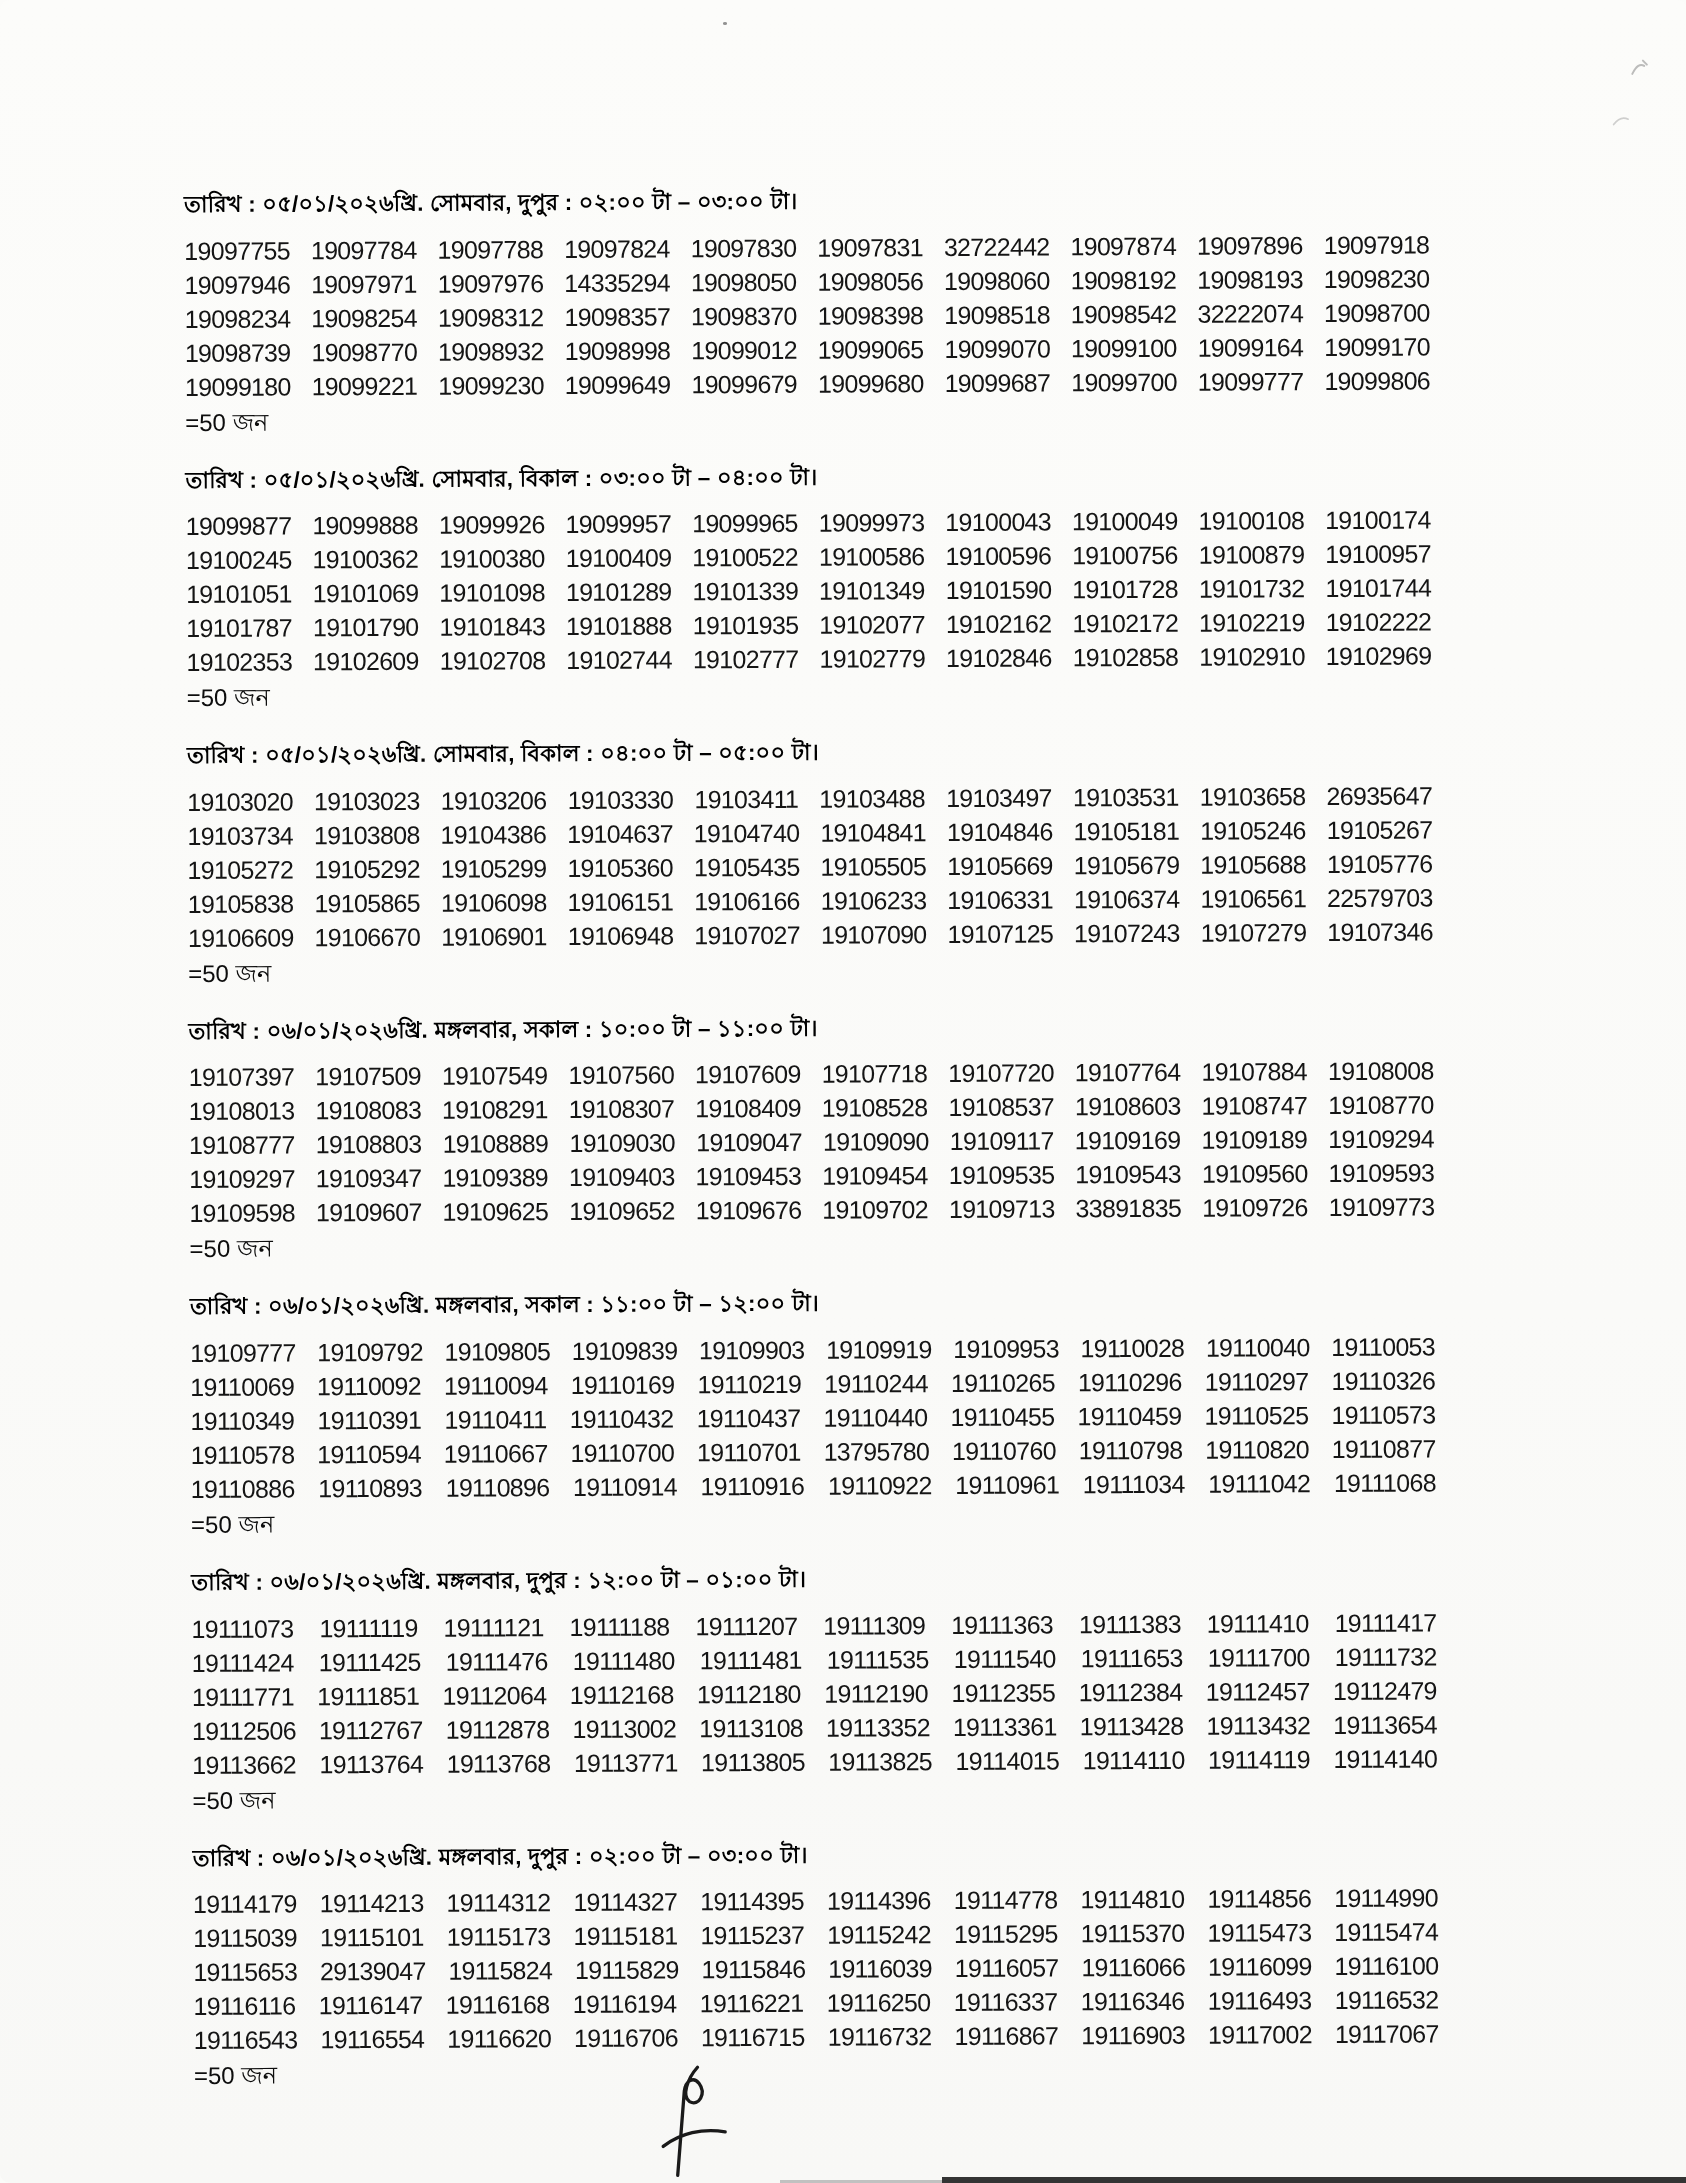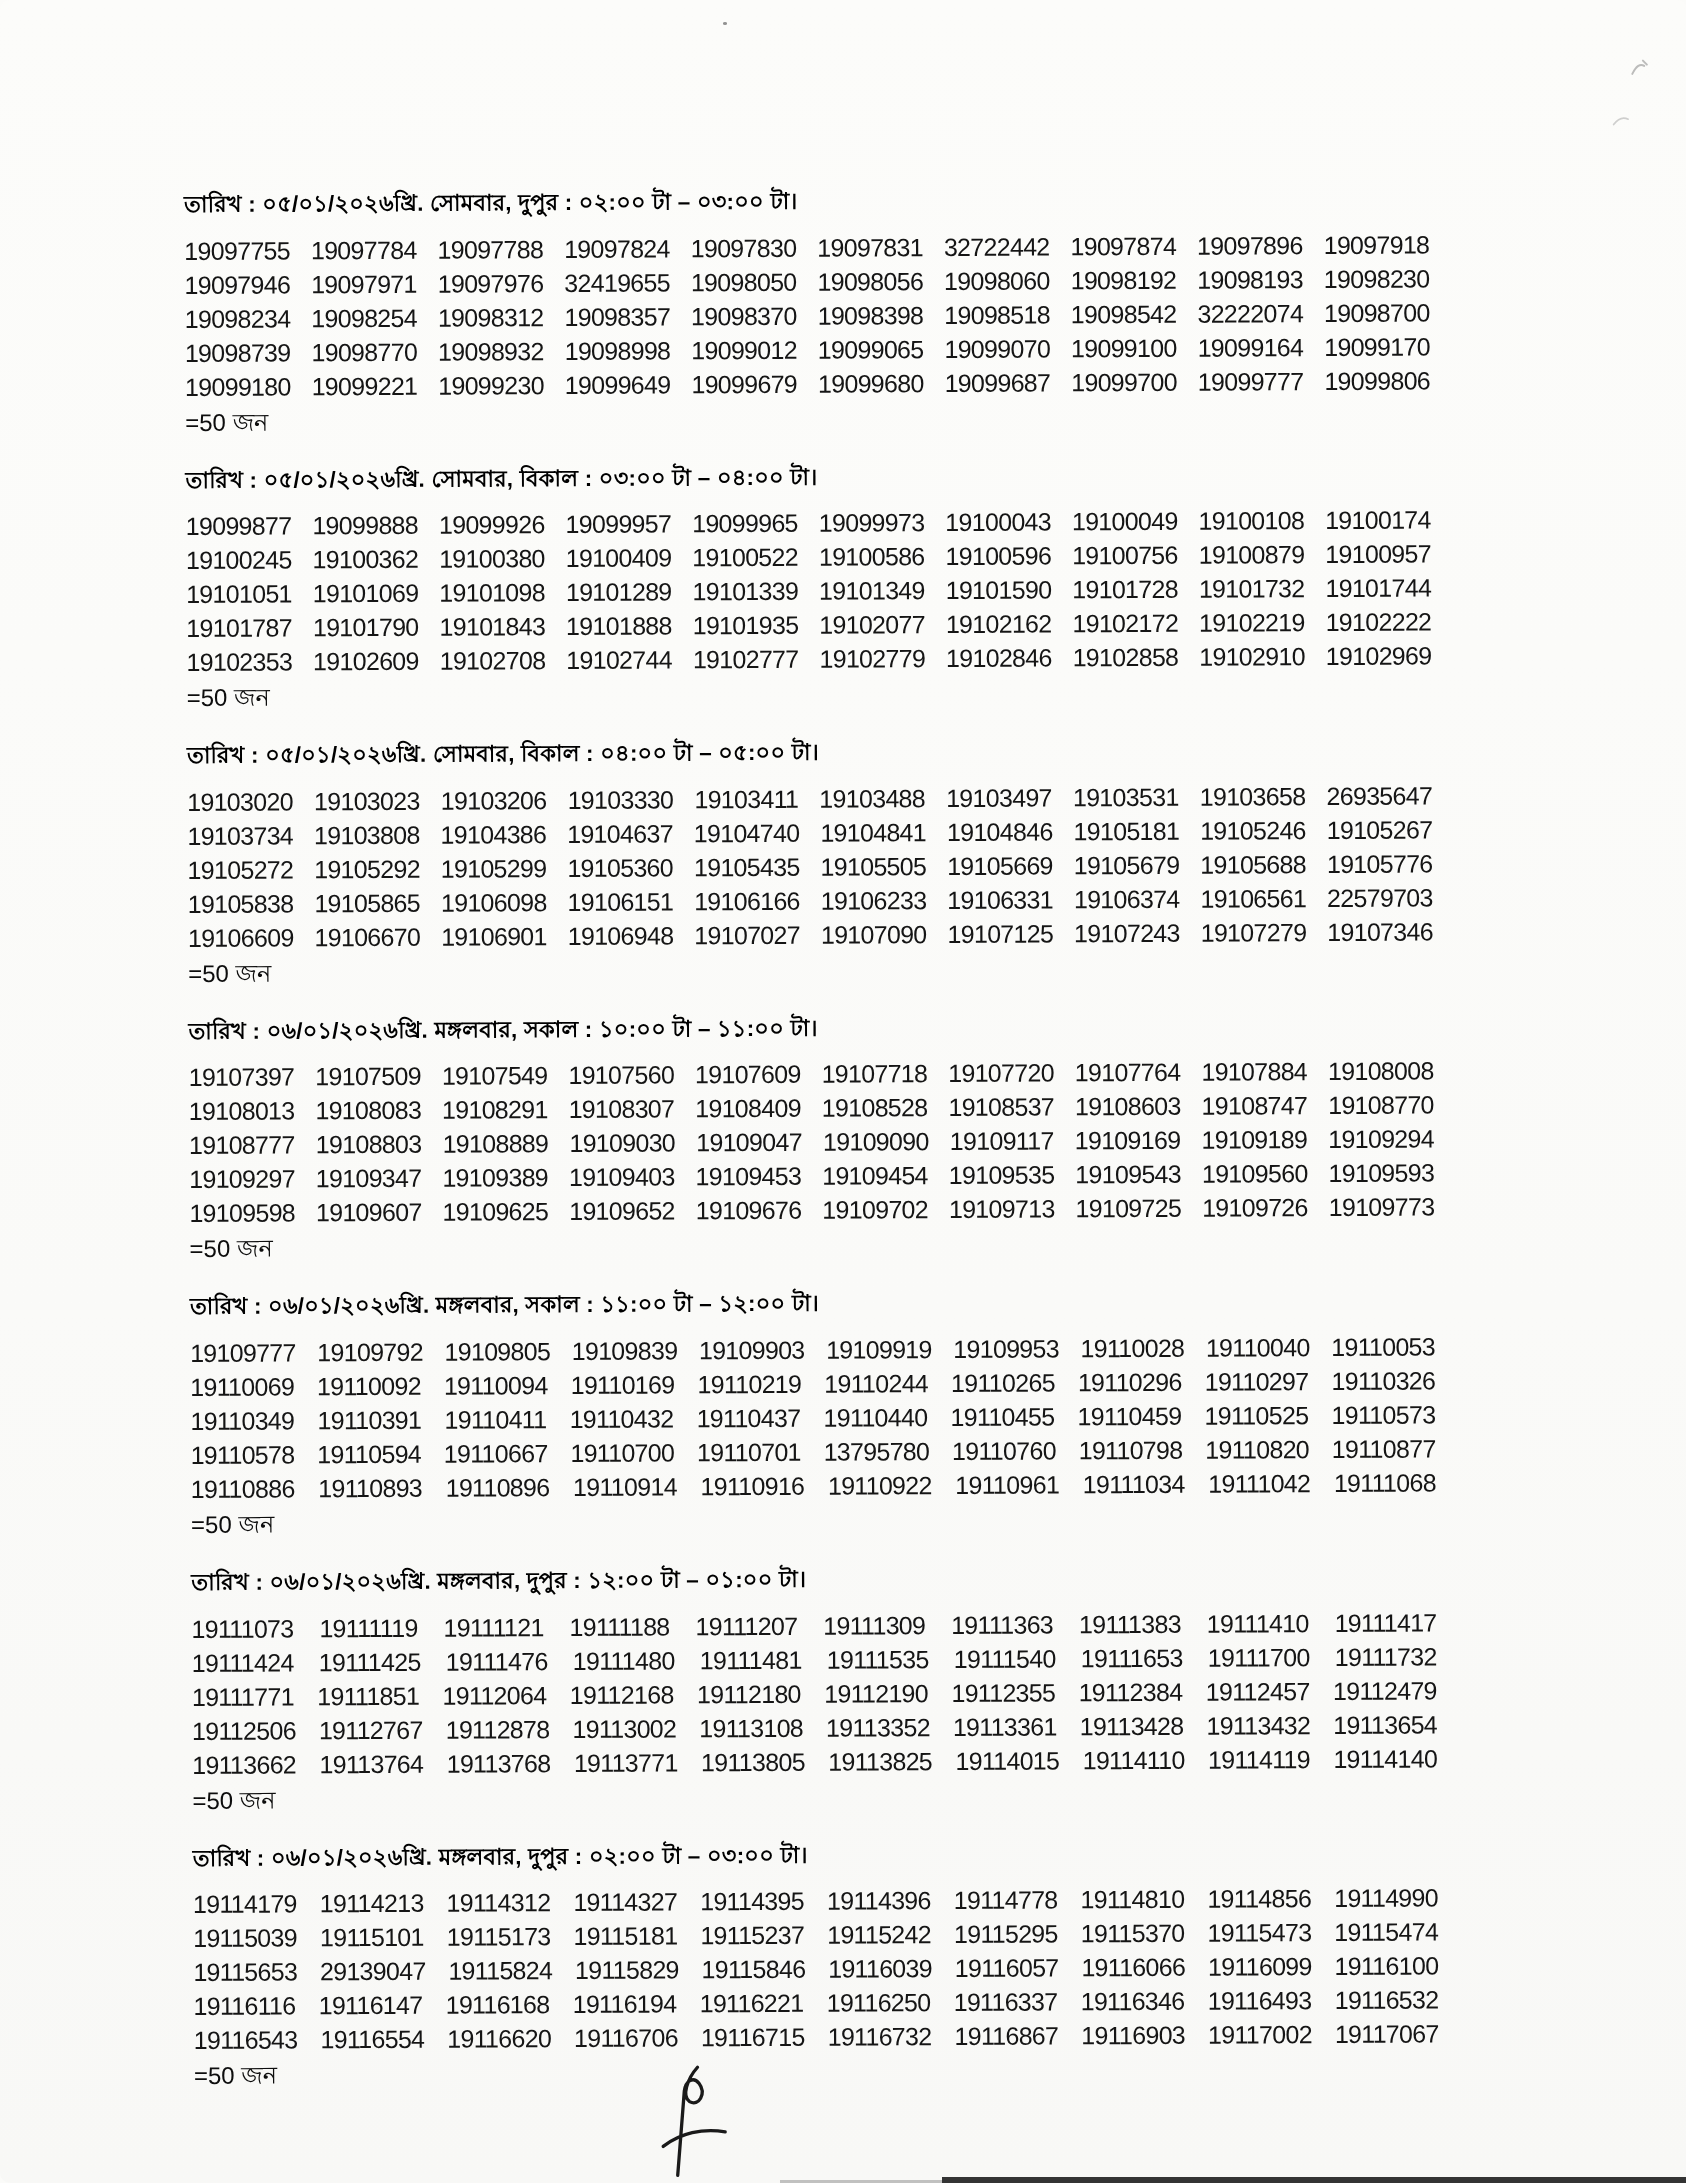--- a/index.html
+++ b/index.html
@@ -124,21 +124,21 @@
           <span class="num">19097831</span>
           <span class="num">32722442</span>
           <span class="num">19097874</span>
           <span class="num">19097896</span>
           <span class="num">19097918</span>
         </div>
         <div class="num-row">
           <span class="num">19097946</span>
           <span class="num">19097971</span>
           <span class="num">19097976</span>
-          <span class="num">32419655</span>
+          <span class="num">14335294</span>
           <span class="num">19098050</span>
           <span class="num">19098056</span>
           <span class="num">19098060</span>
           <span class="num">19098192</span>
           <span class="num">19098193</span>
           <span class="num">19098230</span>
         </div>
         <div class="num-row">
           <span class="num">19098234</span>
           <span class="num">19098254</span>
@@ -356,21 +356,21 @@
           <span class="num">19109593</span>
         </div>
         <div class="num-row">
           <span class="num">19109598</span>
           <span class="num">19109607</span>
           <span class="num">19109625</span>
           <span class="num">19109652</span>
           <span class="num">19109676</span>
           <span class="num">19109702</span>
           <span class="num">19109713</span>
-          <span class="num">19109725</span>
+          <span class="num">33891835</span>
           <span class="num">19109726</span>
           <span class="num">19109773</span>
         </div>
         <div class="total">=50 জন</div>
       </div>
       <div class="block">
         <div class="block-header">তারিখ : ০৬/০১/২০২৬খ্রি. মঙ্গলবার, সকাল : ১১:০০ টা – ১২:০০ টা।</div>
         <div class="num-row">
           <span class="num">19109777</span>
           <span class="num">19109792</span>

